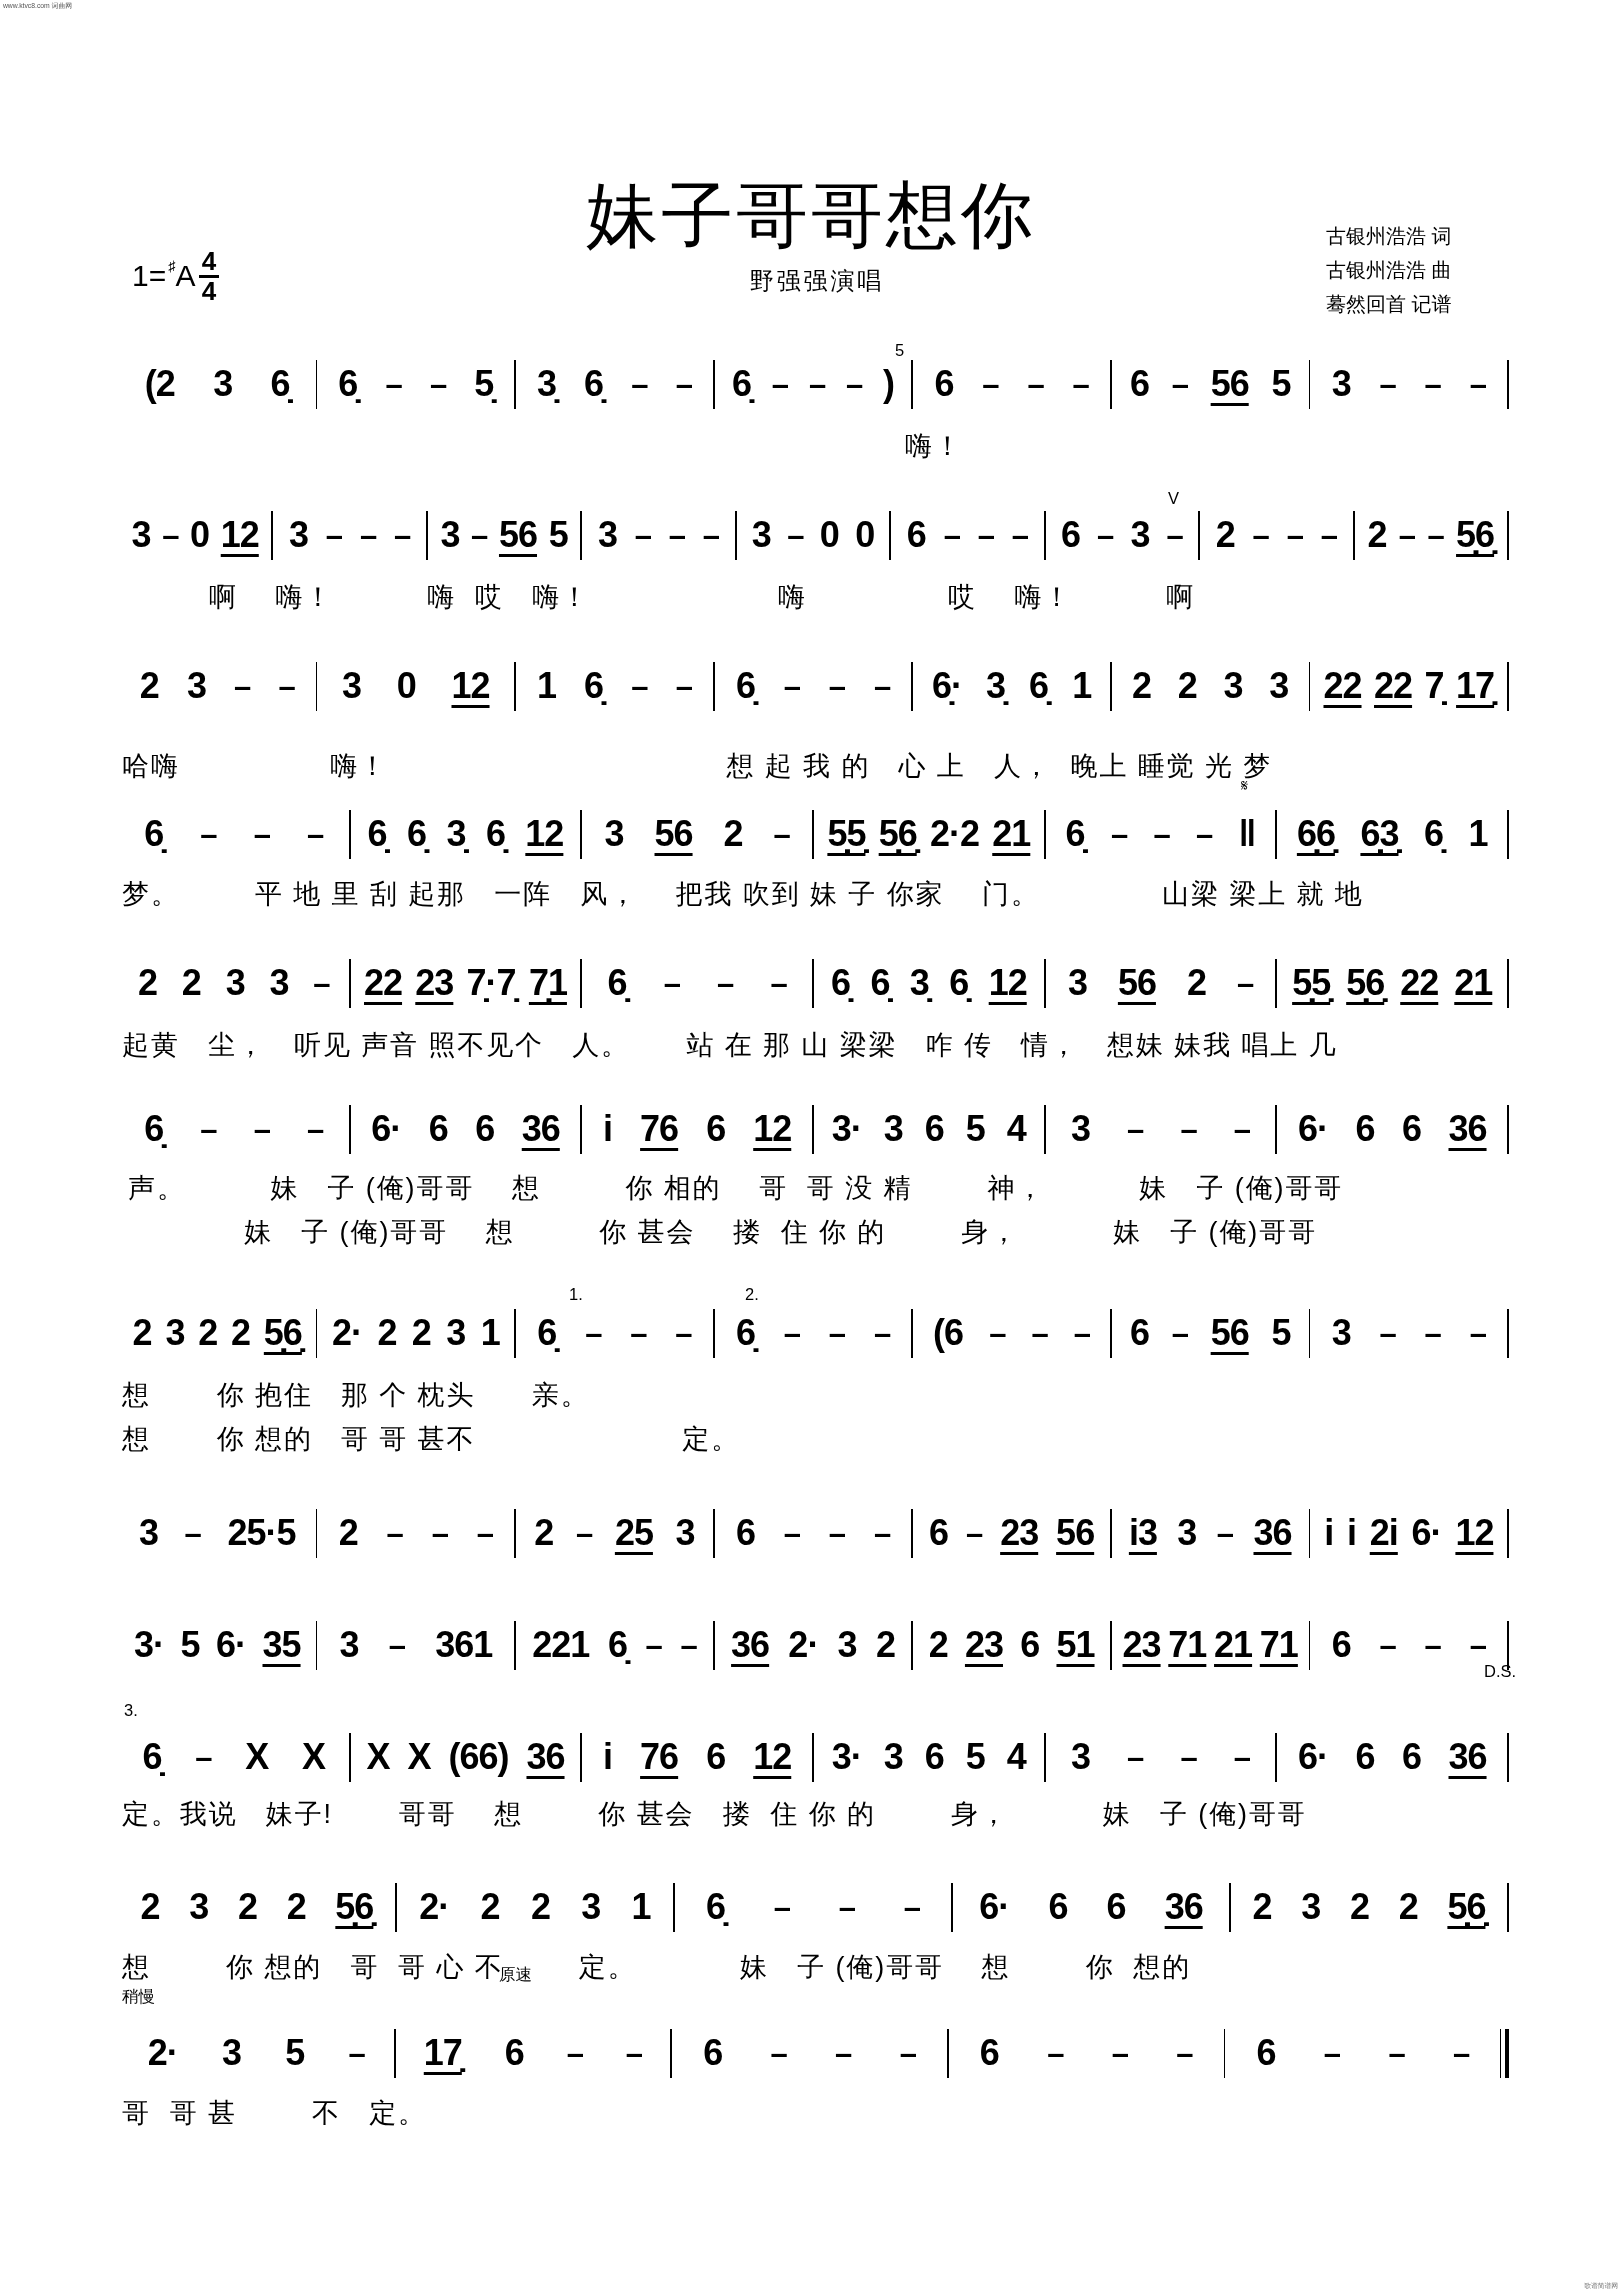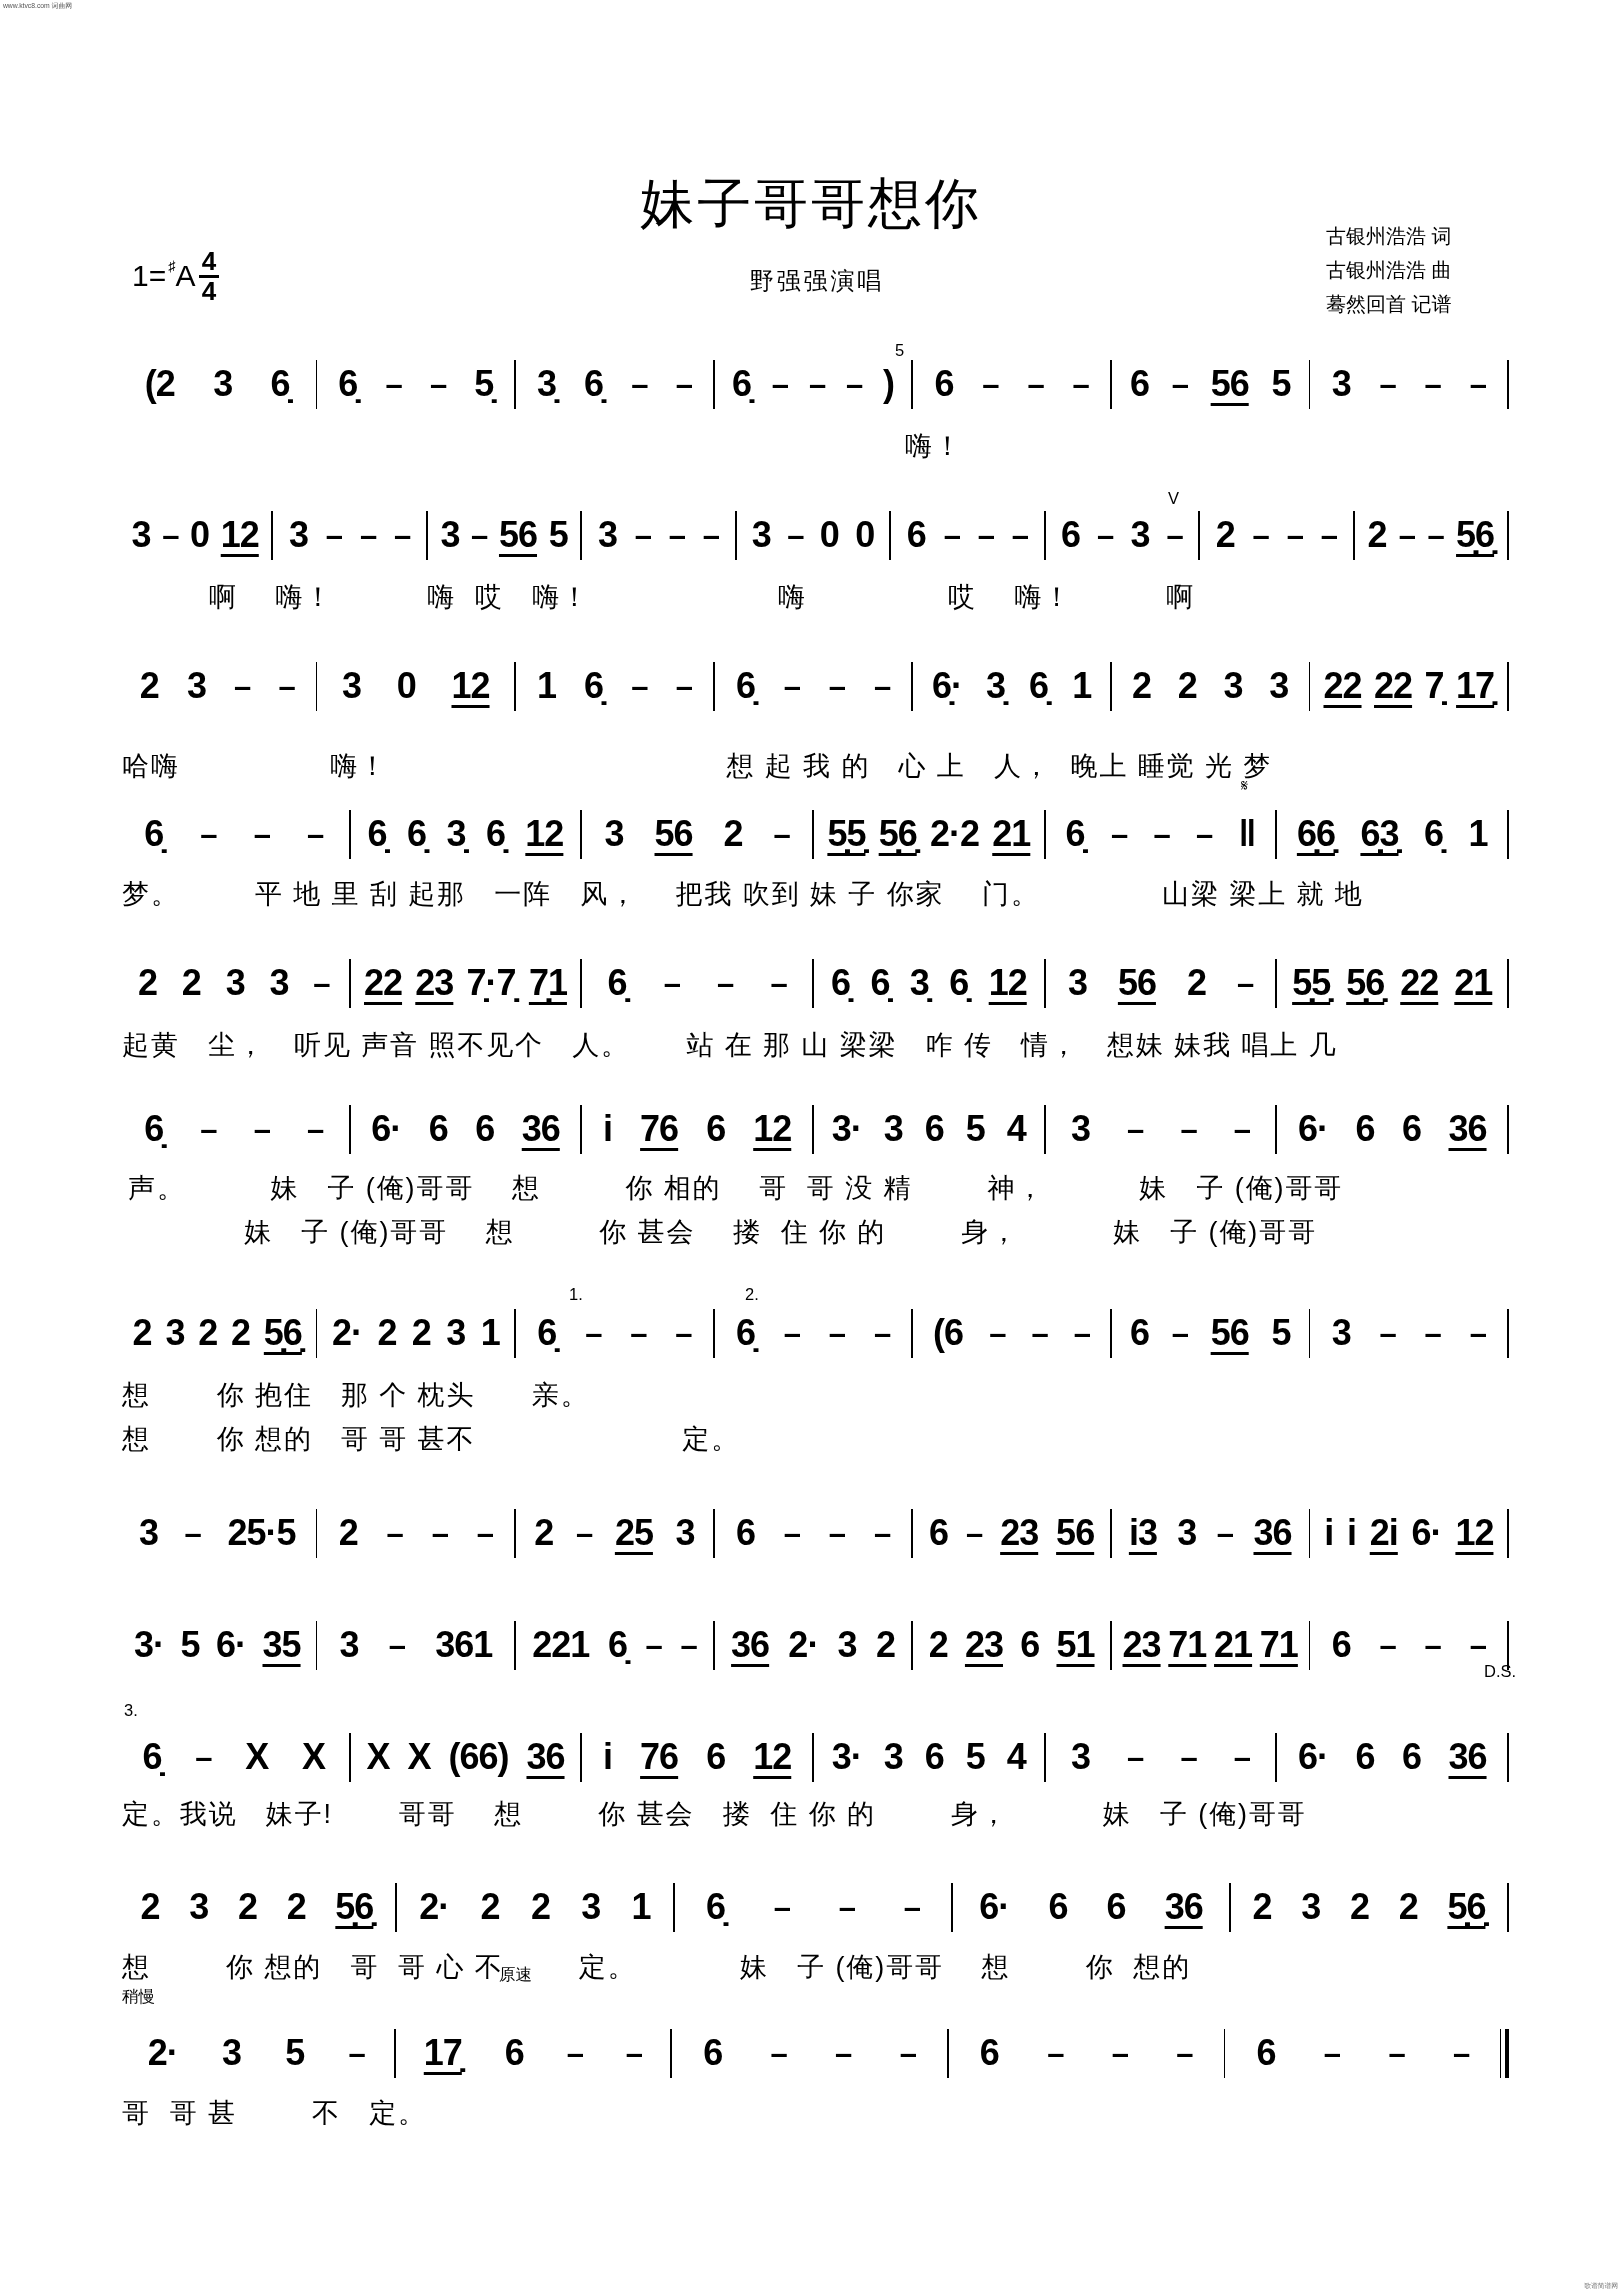--- a/index.html
+++ b/index.html
@@ -1,21 +1,21 @@
 <!DOCTYPE html>
 <html style="font-size:7.8px"><head>
 <meta charset="utf-8">
 <style>
   html, body { margin: 0; padding: 0; background: #ffffff; }
   body { width: 1622px; height: 2295px; position: relative; overflow: hidden;
          font-family: "Liberation Sans", "DejaVu Sans", sans-serif; color: #000; }
   .watermark { position: absolute; left: 2.9px; top: 1px; font-size: 6.8px; color: #555; }
   .watermark-br { position: absolute; right: 3.9px; bottom: 3.9px; font-size: 6.8px; color: #777; }
   .title { position: absolute; left: 0; right: 0; top: 168px; text-align: center;
-           font-family: "DejaVu Sans", sans-serif; font-size: 54px; letter-spacing: 2.9px; font-weight: normal; }
+           font-family: "DejaVu Sans", sans-serif; font-size: 72px; letter-spacing: 2.9px; font-weight: normal; }
   .singer { position: absolute; left: 12px; right: 0; top: 265px; text-align: center; font-size: 24px; letter-spacing: 2.9px; }
   .credits { position: absolute; left: 1326px; top: 219px; font-size: 20px; line-height: 34px; }
   .key { position: absolute; left: 132px; top: 248px; font-size: 30px; display: flex; align-items: center; }
   .key sup { font-size: 14.6px; position: relative; top: -10.7px; margin-left: 1.9px; }
   .timesig { display: inline-flex; flex-direction: column; align-items: center; margin-left: 3.9px; font-weight: bold; font-size: 26px; line-height: 27px; }
   .timesig .bar { width: 19.5px; height: 2.9px; background: #000; }
 
   .row { position: absolute; left: 117px; width: 1392px; height: 58px; display: flex; align-items: center; }
   .measure { display: flex; align-items: center; justify-content: space-around; flex: 1; height: 100%; padding: 0 6.8px; }
   .barline { width: 1.9px; height: 49px; background: #000; flex: none; }

